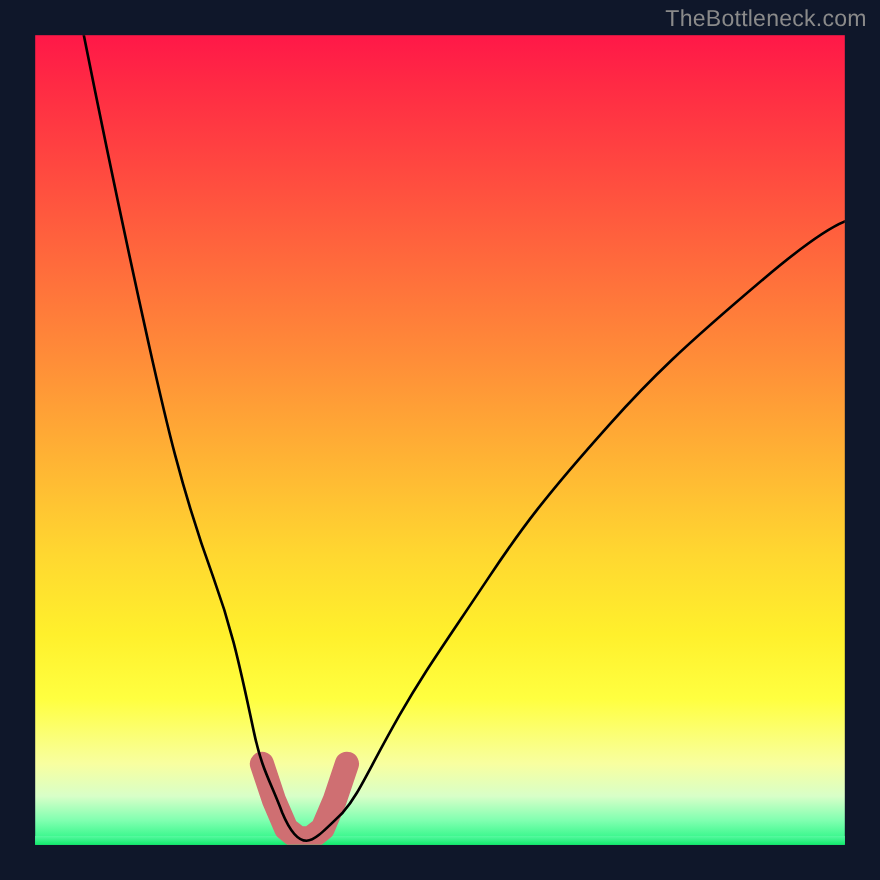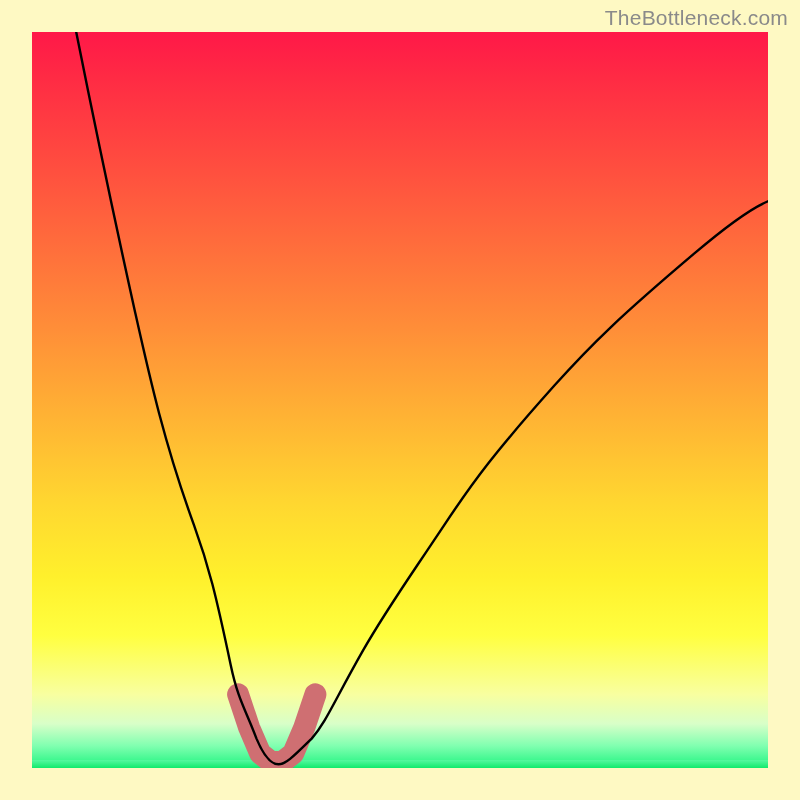--- a/index.html
+++ b/index.html
@@ -8,21 +8,21 @@
     width: 800px;
     height: 800px;
     background: #000;
     overflow: hidden;
     font-family: Arial, Helvetica, sans-serif;
   }
   .stage {
     position: relative;
     width: 800px;
     height: 800px;
-    background: #fef9c3;
+    background: #0f172a;
   }
   .plot-area {
     position: absolute;
     left: 32px;
     top: 32px;
     width: 736px;
     height: 736px;
     
     background: linear-gradient(
       to bottom,

